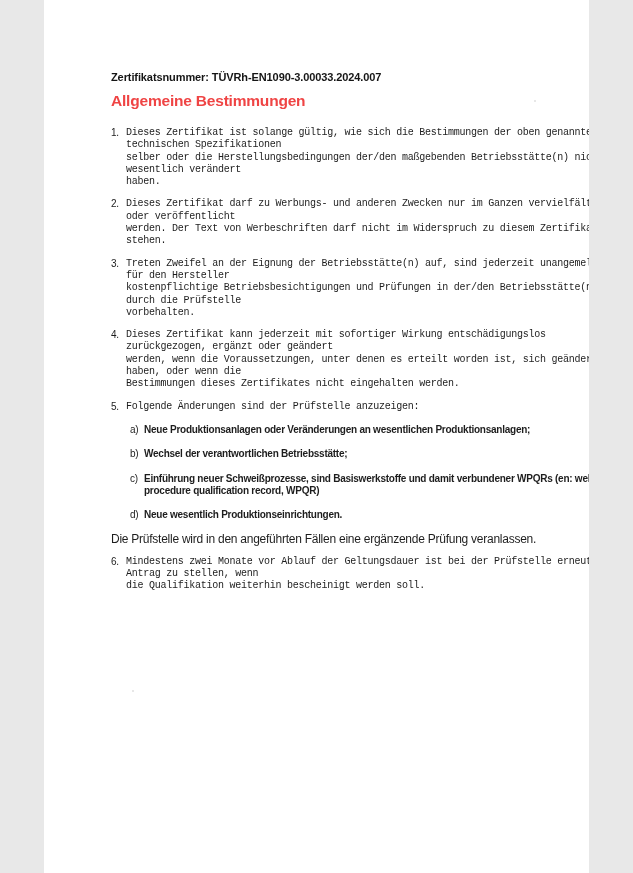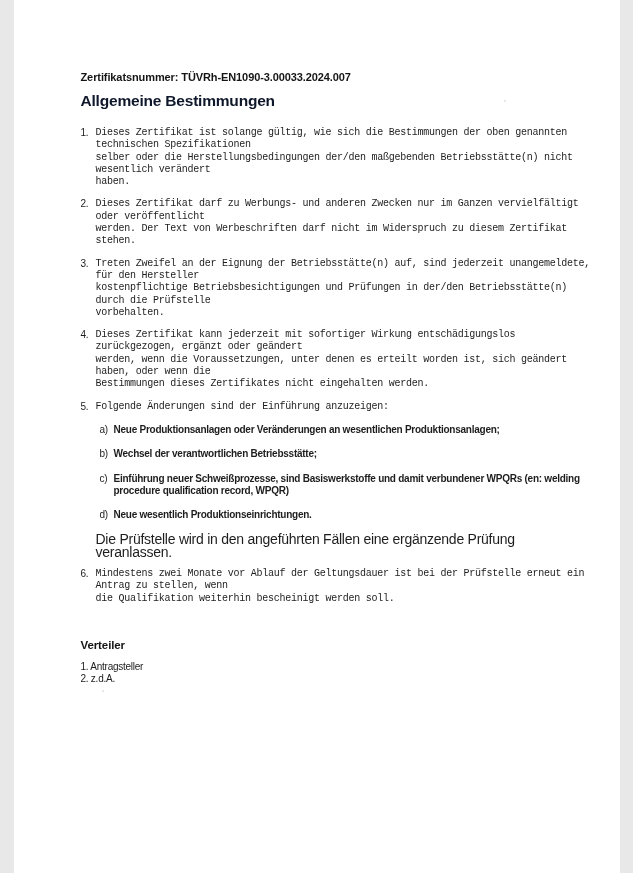--- a/index.html
+++ b/index.html
@@ -1,19 +1,19 @@
 <!DOCTYPE html>
 <html><head>
 <meta charset="utf-8">
 <style>
   * { margin: 0; padding: 0; box-sizing: border-box; }
   html, body { background: #e8e8e8; }
   .page {
     position: relative;
-    width: 606px;
+    width: 545px;
     height: 873px;
     margin: 0 auto;
     background: #ffffff;
     font-family: "Liberation Sans", "DejaVu Sans", sans-serif;
     color: #1d1d1d;
     overflow: hidden;
   }
   .content {
     position: absolute;
     left: 67px;
@@ -24,21 +24,21 @@
     font-size: 11px;
     font-weight: bold;
     letter-spacing: -0.1px;
     color: #151515;
     margin-bottom: 9px;
   }
   .title {
     font-size: 15.5px;
     font-weight: bold;
     letter-spacing: -0.2px;
-    color: #0f172a;
+    color: #ef4444;
     margin-bottom: 17px;
   }
   .item {
     display: flex;
     font-size: 10px;
     line-height: 12.3px;
     letter-spacing: -0.25px;
     margin-bottom: 10px;
   }
   .item .marker {
@@ -59,24 +59,23 @@
   }
   .subitem .marker {
     flex: 0 0 14px;
   }
   .subitem .text {
     flex: 1;
     white-space: pre-wrap;
     font-weight: bold;
   }
   .note {
-    font-size: 14px;
+    font-size: 12px;
     line-height: 12.3px;
     letter-spacing: -0.25px;
-    margin-left: 15px;
     margin-bottom: 10px;
     white-space: pre-wrap;
   }
   .distribution {
     margin-top: 34px;
   }
   .distribution-heading {
     font-size: 11.5px;
     font-weight: bold;
     letter-spacing: -0.1px;
@@ -127,21 +126,21 @@
 
     <div class="item">
       <span class="marker">4.</span>
       <span class="text">Dieses Zertifikat kann jederzeit mit sofortiger Wirkung entschädigungslos zurückgezogen, ergänzt oder geändert
 werden, wenn die Voraussetzungen, unter denen es erteilt worden ist, sich geändert haben, oder wenn die
 Bestimmungen dieses Zertifikates nicht eingehalten werden.</span>
     </div>
 
     <div class="item" style="margin-bottom: 11px;">
       <span class="marker">5.</span>
-      <span class="text">Folgende Änderungen sind der Einführung anzuzeigen:</span>
+      <span class="text">Folgende Änderungen sind der Prüfstelle anzuzeigen:</span>
     </div>
 
     <div class="subitem">
       <span class="marker">a)</span>
       <span class="text">Neue Produktionsanlagen oder Veränderungen an wesentlichen Produktionsanlagen;</span>
     </div>
 
     <div class="subitem">
       <span class="marker">b)</span>
       <span class="text">Wechsel der verantwortlichen Betriebsstätte;</span>
@@ -159,23 +158,18 @@
     </div>
 
     <div class="note">Die Prüfstelle wird in den angeführten Fällen eine ergänzende Prüfung veranlassen.</div>
 
     <div class="item">
       <span class="marker">6.</span>
       <span class="text">Mindestens zwei Monate vor Ablauf der Geltungsdauer ist bei der Prüfstelle erneut ein Antrag zu stellen, wenn
 die Qualifikation weiterhin bescheinigt werden soll.</span>
     </div>
 
-    <div class="distribution">
-      <div class="distribution-heading">Verteiler</div>
-      <div class="distribution-item">1. Antragsteller</div>
-      <div class="distribution-item">2. z.d.A.</div>
-    </div>
 
   </div>
 
   <div class="speck" style="left: 88px; top: 690px; width: 2px; height: 2px;"></div>
   <div class="speck" style="left: 490px; top: 100px; width: 2px; height: 2px;"></div>
 </div>
 
 </body></html>

